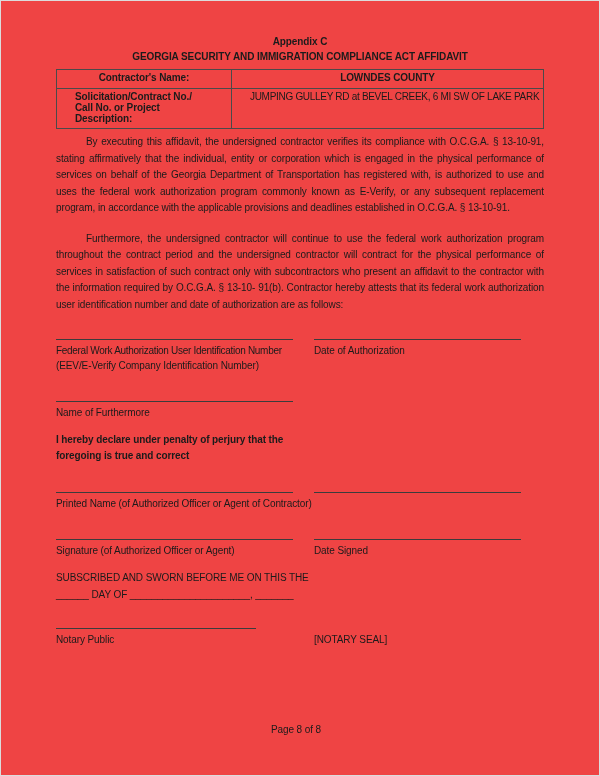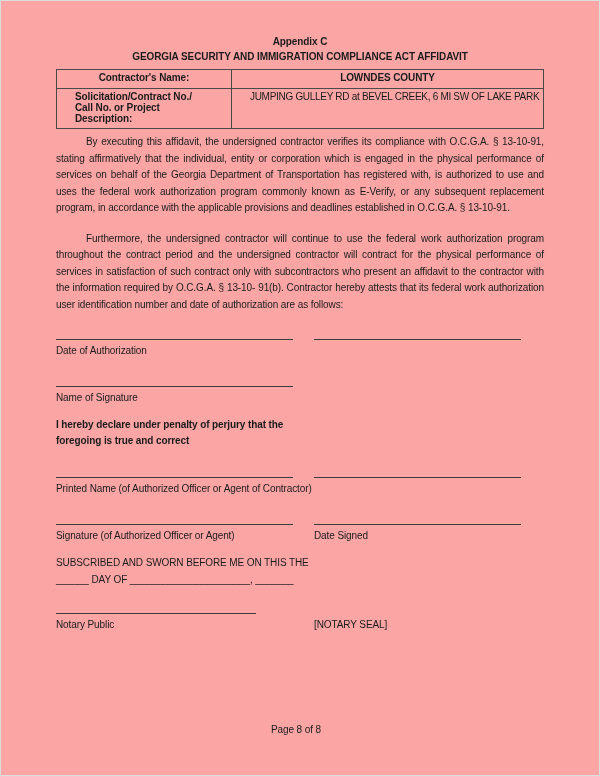--- a/index.html
+++ b/index.html
@@ -1,19 +1,19 @@
 <!DOCTYPE html>
 <html><head>
 <meta charset="utf-8">
 <style>
   * { margin:0; padding:0; box-sizing:border-box; }
   html,body { background:#ffffff; }
   .page {
     width:600px; height:776px; position:relative; overflow:hidden;
-    background:#fca5a5; border:1px solid #dcdcdc;
+    background:#ef4444; border:1px solid #dcdcdc;
     font-family:"Liberation Sans", sans-serif;
     font-size:10px; color:#1b1b1b; letter-spacing:-0.1px;
     padding:34px 55px 0 55px;
   }
   .center { text-align:center; }
   .bold { font-weight:bold; }
   .h-appendix { font-weight:bold; line-height:14px; }
   .h-title { font-weight:bold; line-height:15px; }
 
   table.info { width:100%; border-collapse:collapse; table-layout:fixed; margin-top:5px; }
@@ -77,25 +77,29 @@
 
   <p class="body p1">By executing this affidavit, the undersigned contractor verifies its compliance with O.C.G.A. § 13-10-91, stating affirmatively that the individual, entity or corporation which is engaged in the physical performance of services on behalf of the Georgia Department of Transportation has registered with, is authorized to use and uses the federal work authorization program commonly known as E-Verify, or any subsequent replacement program, in accordance with the applicable provisions and deadlines established in O.C.G.A. § 13-10-91.</p>
   <p class="body p2">Furthermore, the undersigned contractor will continue to use the federal work authorization program throughout the contract period and the undersigned contractor will contract for the physical performance of services in satisfaction of such contract only with subcontractors who present an affidavit to the contractor with the information required by O.C.G.A. § 13-10- 91(b). Contractor hereby attests that its federal work authorization user identification number and date of authorization are as follows:</p>
 
   <div class="pair mt14">
     <div class="blank w237"></div>
     <div class="gap"></div>
     <div class="blank w207"></div>
   </div>
   <div class="pair labels mt3">
+    <div class="llabel">
+      <div class="nowrap tight">Federal Work Authorization User Identification Number</div>
+      <div class="nowrap">(EEV/E-Verify Company Identification Number)</div>
+    </div>
     <div class="rlabel">Date of Authorization</div>
   </div>
 
   <div class="blank w237 mt16"></div>
-  <div class="labels mt3">Name of Signature</div>
+  <div class="labels mt3">Name of Furthermore</div>
 
   <div class="declaration bold mt12">I hereby declare under penalty of perjury that the foregoing is true and correct</div>
 
   <div class="pair mt16">
     <div class="blank w237"></div>
     <div class="gap"></div>
     <div class="blank w207"></div>
   </div>
   <div class="pair labels mt3">
     <div class="llabel">Printed Name (of Authorized Officer or Agent of Contractor)</div>

